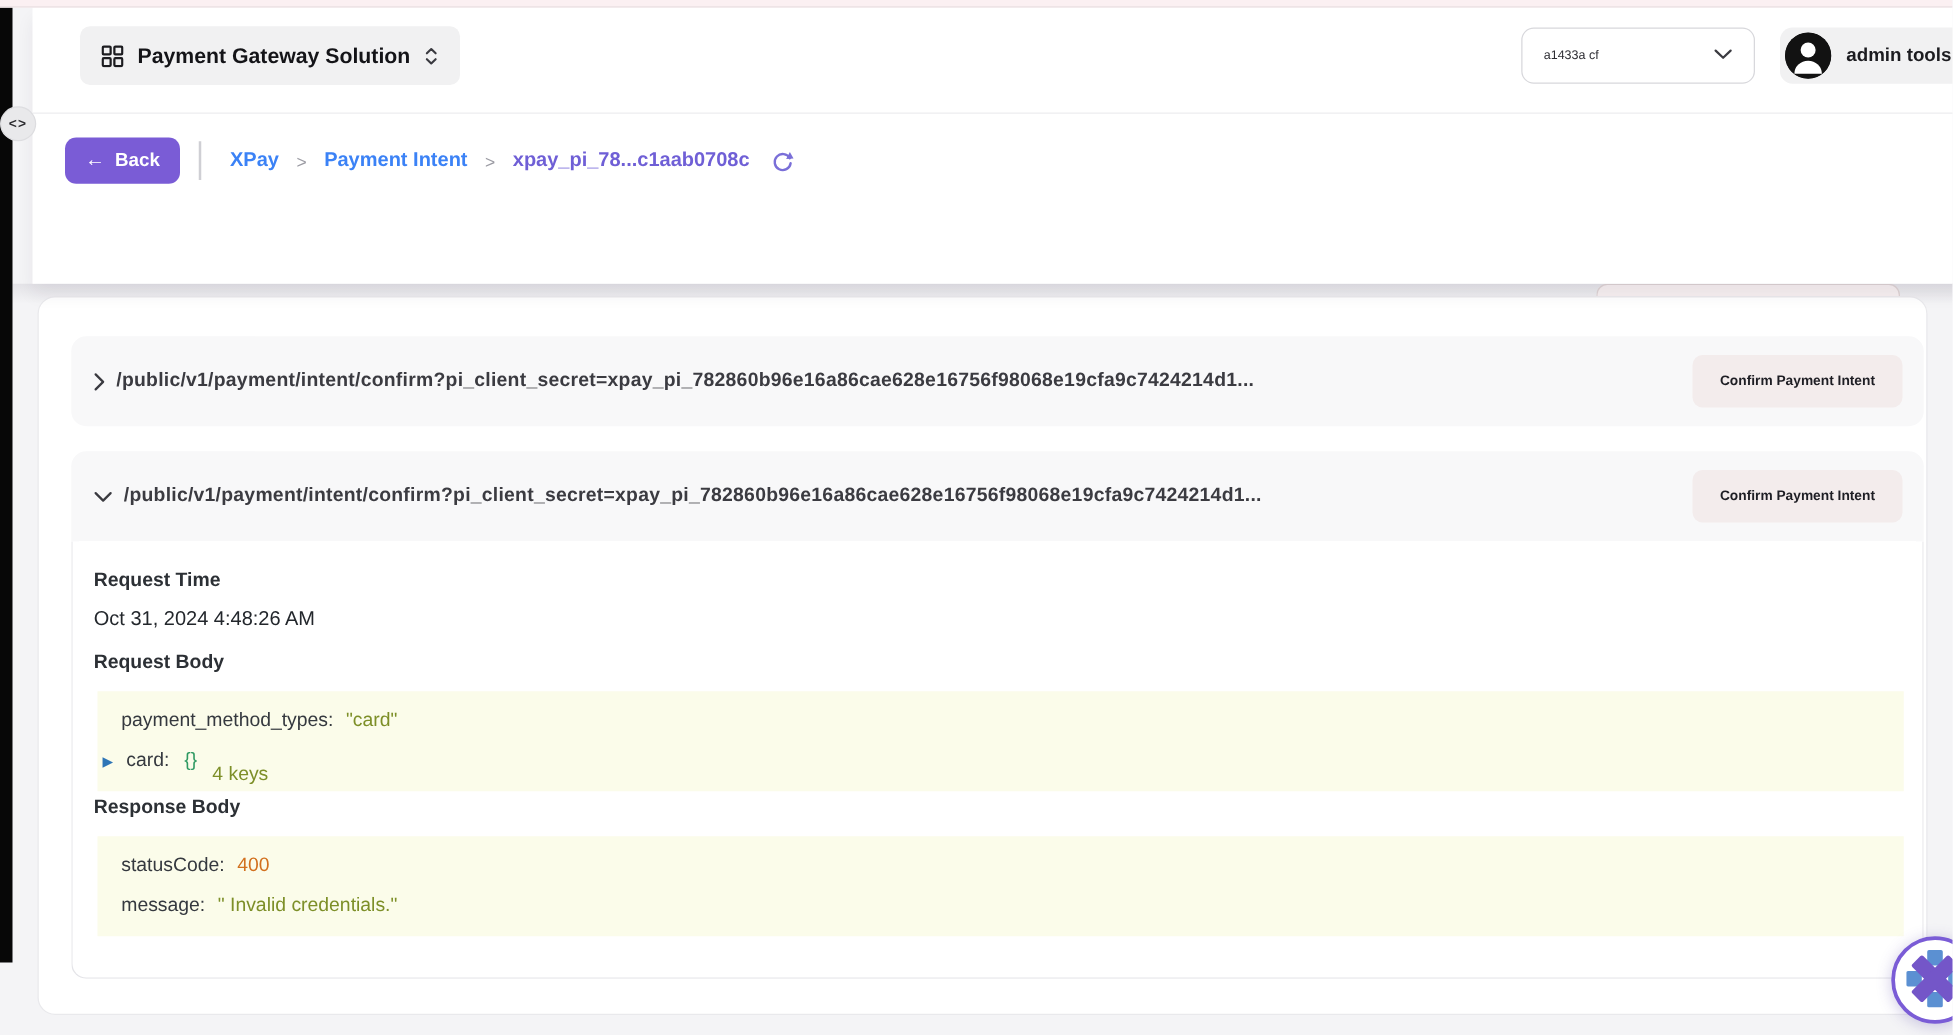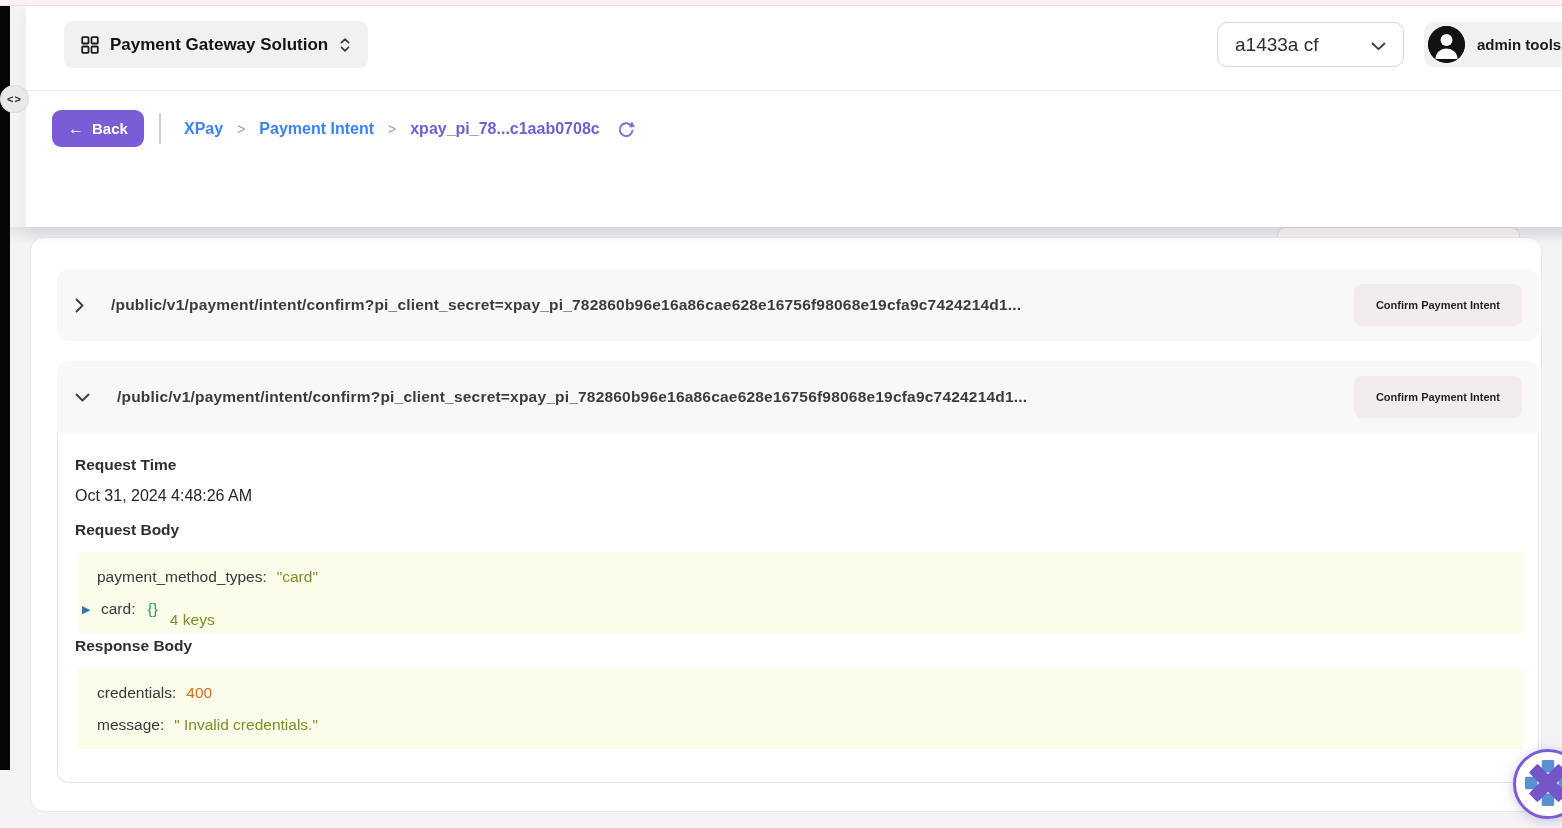--- a/index.html
+++ b/index.html
@@ -22,21 +22,21 @@
 
   .app-switcher { position:absolute; left:38px; top:15px; height:47px;
     display:flex; align-items:center; gap:11px; padding:0 17px;
     background:#f1f1f2; border:none; border-radius:8px; cursor:pointer;
     font-family:inherit; font-size:17px; font-weight:700; color:#141418; }
   .app-switcher svg { display:block; }
 
   .env-dd { position:absolute; left:1191px; top:16px; width:187px; height:45px;
     background:#fff; border:1px solid #d8d8dc; border-radius:10px;
     display:flex; align-items:center; justify-content:space-between;
-    padding:0 17px; cursor:pointer; font-size:19px; color:#2d2d33; }
+    padding:0 17px; cursor:pointer; font-size:10px; color:#2d2d33; }
 
   .admin-pill { position:absolute; left:1398px; top:16px; height:45px; width:178px;
     background:#f1f1f2; border-radius:10px; display:flex; align-items:center;
     gap:12px; padding-left:4px; cursor:pointer; }
   .avatar { width:37px; height:37px; border-radius:50%; background:#111;
     display:flex; align-items:center; justify-content:center; overflow:hidden; flex:0 0 auto; }
   .admin-label { font-size:15px; font-weight:700; color:#1c1c20; white-space:nowrap; }
 
   .code-toggle { position:absolute; left:0px; top:85px; width:29px; height:28px;
     border-radius:50%; background:#e9e9eb; border:1px solid #dddde0;
@@ -68,21 +68,21 @@
   .content::before { content:''; position:absolute; top:0; left:0; right:0; height:16px;
     background:linear-gradient(rgba(40,30,60,.08), rgba(40,30,60,0)); pointer-events:none; }
   .remnant { position:absolute; left:1267px; top:0; width:243px; height:10px;
     border:1px solid #ded3d4; border-bottom:none; border-radius:9px 9px 0 0; background:#f7f0f1; }
 
   .card { position:absolute; left:20px; top:10px; width:1512px; height:575px;
     background:#fff; border:1px solid #e9e9ec; border-radius:14px; }
 
   .api-row { position:absolute; left:26px; width:1482px; height:72px;
     background:#f8f8f9; border-radius:12px; display:flex; align-items:center;
-    gap:26px; padding:0 17px; cursor:pointer; }
+    gap:8px; padding:0 17px; cursor:pointer; }
   .api-row.row-1 { top:31px; }
   .row2-wrap { position:absolute; left:26px; top:123px; width:1482px; }
   .api-row.row-2 { position:static; width:100%; border-radius:12px 12px 0 0; }
   .row-chevron { display:flex; flex:0 0 auto; }
   .endpoint { flex:1; font-size:15.5px; font-weight:700; color:#3b3b41;
     letter-spacing:.2px; white-space:nowrap; overflow:hidden; }
   .action-btn { flex:0 0 auto; height:42px; padding:0 22px; border:none; border-radius:8px;
     background:var(--action_bg,#f3ecec); font-family:inherit; font-size:11px; font-weight:700;
     color:#1e1e24; cursor:pointer; white-space:nowrap; }
 
@@ -225,21 +225,21 @@
               <span class="json-key">card:</span>
               <span class="json-brace">{}</span>
               <span class="json-summary">4 keys</span>
             </div>
           </div>
 
           <div class="sec-label resp-label">Response Body</div>
 
           <div class="json-block">
             <div class="json-line">
-              <span class="json-key">credentials:</span>
+              <span class="json-key">statusCode:</span>
               <span class="json-number">400</span>
             </div>
             <div class="json-line">
               <span class="json-key">message:</span>
               <span class="json-string">" Invalid credentials."</span>
             </div>
           </div>
         </div>
       </div>
 

